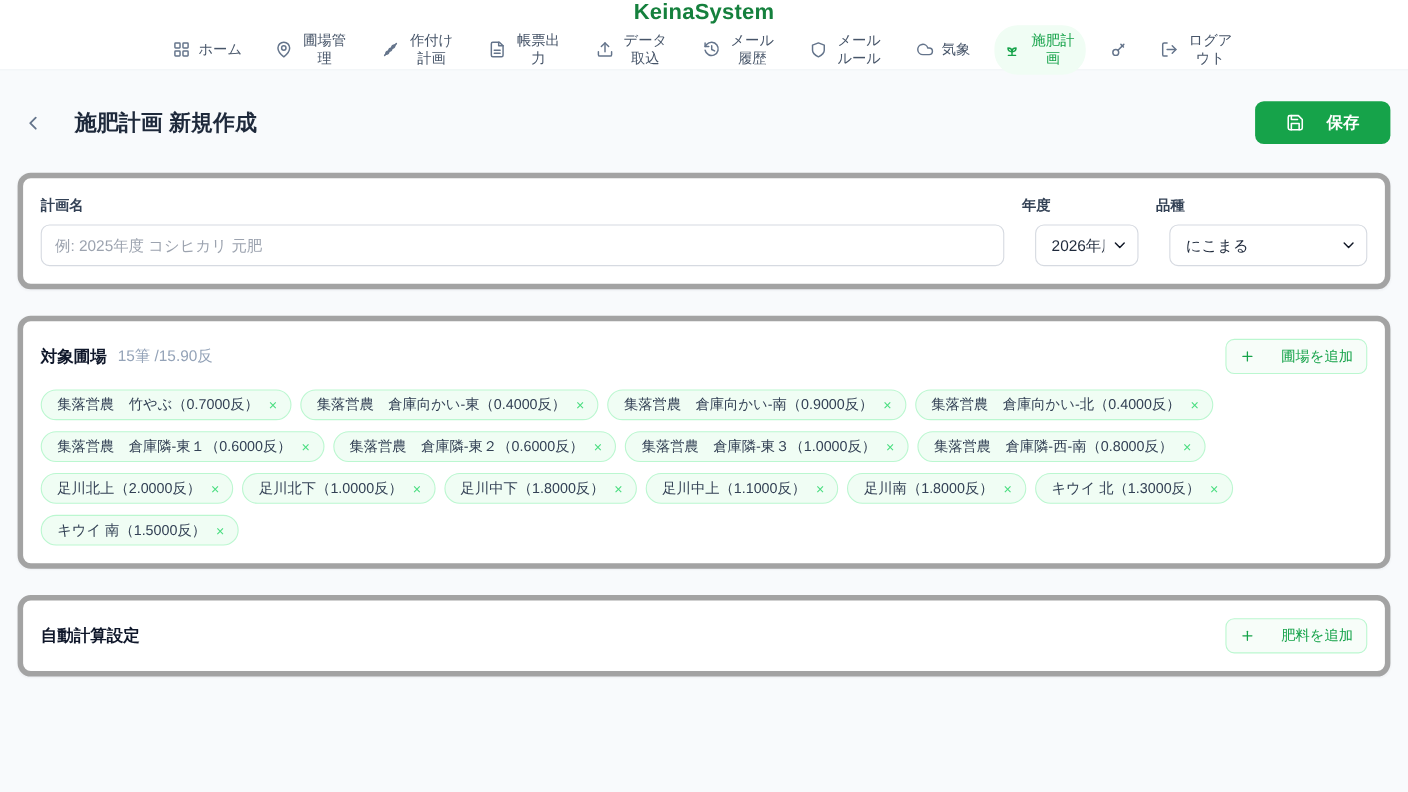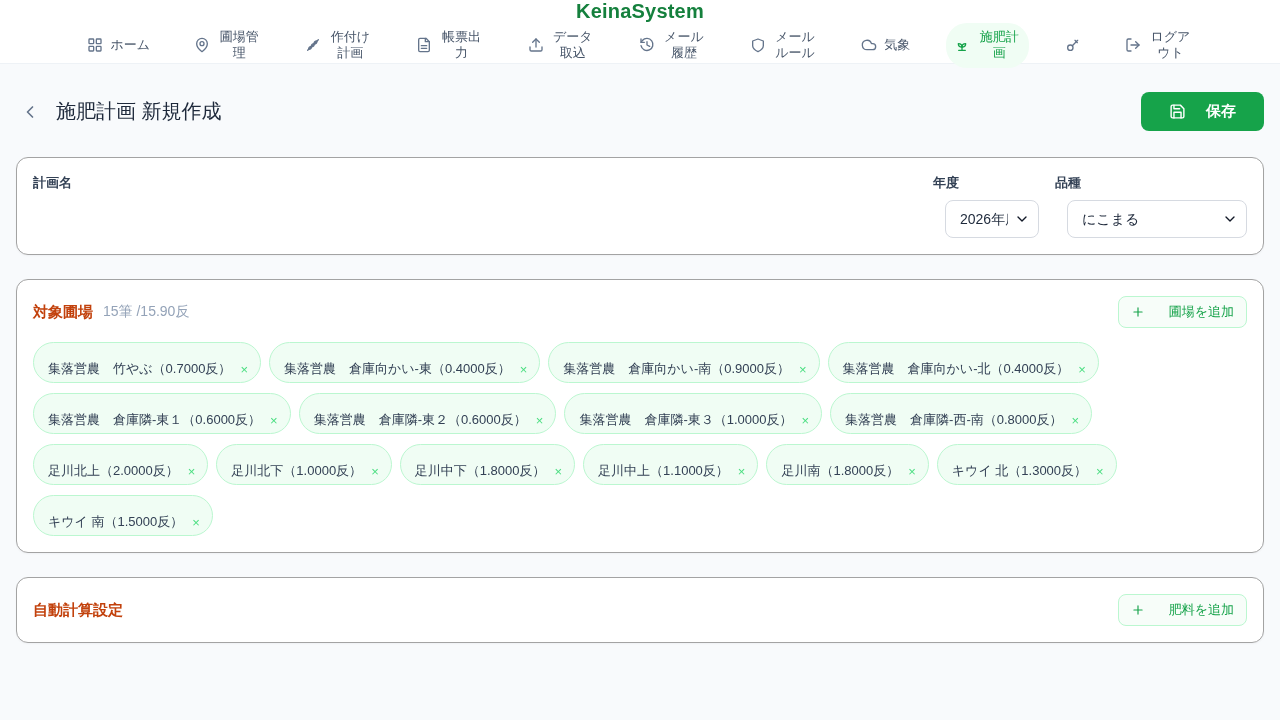--- a/index.html
+++ b/index.html
@@ -9,46 +9,46 @@
     background:#f8fafc; color:#1e293b;
   }
   
   .topbar {
     height:64px; background:#ffffff; border-bottom:1px solid #eef2f6;
     display:flex; align-items:center; justify-content:space-between;
     padding:0 32px 0 32px;
     flex-direction:column;
   }
   .brand { font-size:20px; font-weight:700; color:#15803d; letter-spacing:.2px; white-space:nowrap; }
-  .nav { display:flex; align-items:center; gap:28px; }
+  .nav { display:flex; align-items:center; gap:14px; }
   .nav-item {
     display:flex; align-items:center; gap:7px; cursor:pointer;
     color:#475569; font-size:13px; line-height:1.25; padding:6px 8px; border-radius:8px;
   }
   .nav-item .icon { display:flex; color:#64748b; }
   .nav-item .nav-label { max-width:3.4em; text-align:center; word-break:break-all; }
   .nav-item.active { background:#f0fdf4; color:#16a34a;border-radius:21px; }
   .nav-item.active .icon { color:#16a34a; }
   .icon svg { display:block; }
   
   .page-wrap { padding:0 16px; }
   .page-header {
     display:flex; align-items:center; margin:28px 0 26px 0;
   }
   .back-btn { display:flex; align-items:center; color:#64748b; cursor:pointer; margin-left:4px; }
-  .page-title { font-size:20px; font-weight:400; color:#1e293b; margin-left:16px; }
+  .page-title { font-size:20px; font-weight:700; color:#1e293b; margin-left:28px; }
   .spacer { flex:1; }
   .save-btn {
     display:flex; align-items:center; gap:20px; background:#16a34a; color:#fff;
     border:none; border-radius:8px; padding:10px 28px; font-size:15px; font-weight:600;
     cursor:pointer; font-family:inherit;
   }
   
   .card {
-    background:#fff; border:1px solid #a3a3a3; border-radius:12px;
+    background:#fff; border:5px solid #a3a3a3; border-radius:12px;
     box-shadow:0 1px 2px rgba(15,23,42,.04);
     padding:16px; margin-bottom:24px;
   }
   .form-row { display:flex; gap:16px; }
   .form-group { display:flex; flex-direction:column; }
   .form-group.grow { flex:1; }
   .field-label { font-size:13px; font-weight:600; color:#334155; margin-bottom:8px; }
   .text-input {
     height:38px; border:1px solid #d6dae1; border-radius:8px; padding:0 12px;
     font-size:14px; font-family:inherit; color:#1e293b; background:#fff; width:100%;
@@ -58,32 +58,32 @@
   .select-wrap select {
     appearance:none; -webkit-appearance:none; height:38px; width:100%;
     border:1px solid #d6dae1; border-radius:8px; background:#fff;
     font-size:14px; font-family:inherit; color:#1e293b; padding:0 30px 0 14px; cursor:pointer;
   }
   .select-chevron { position:absolute; right:9px; top:11px; color:#111827; pointer-events:none; }
   .w-year { width:106px; }
   .w-variety { width:192px; }
   
   .section-head { display:flex; align-items:center; }
-  .section-title { font-size:15px; font-weight:700; color:#c2410c; }
+  .section-title { font-size:15px; font-weight:700; color:#0f172a; }
   .section-summary { font-size:14px; color:#94a3b8; margin-left:10px; }
   .outline-btn {
     display:flex; align-items:center; gap:24px; background:#f7fdf9; color:#16a34a;
     border:1px solid #bbf7d0; border-radius:8px; padding:6px 12px; font-size:13px;
     cursor:pointer; font-family:inherit;
   }
   
   .chips { display:flex; flex-wrap:wrap; gap:10px 8px; margin-top:14px; }
   .chip {
     display:inline-flex; align-items:center; background:#f0fdf4; border:1px solid #bbf7d0;
-    border-radius:999px; padding:17px 12px 4px 14px; font-size:13px; color:#334155;
+    border-radius:999px; padding:4px 12px 4px 14px; font-size:13px; color:#334155;
     white-space:nowrap;
   }
   .chip-remove {
     background:none; border:none; color:#4ade80; font-size:13px; margin-left:9px;
     cursor:pointer; font-family:inherit; line-height:1; padding:0;
   }
   .empty-msg { color:#9ca3af; font-size:14px; margin-top:18px; }
 </style>
 </head>
 <body>
@@ -223,20 +223,21 @@
           </svg>
         </span>
       <span>保存</span>
     </button>
   </div>
 
   <section class="card">
     <div class="form-row">
       <div class="form-group grow">
         <label class="field-label">計画名</label>
+        <input class="text-input" type="text" placeholder="例: 2025年度 コシヒカリ 元肥" style="">
       </div>
       <div class="form-group">
         <label class="field-label">年度</label>
         <div class="select-wrap w-year">
           <select>
             <option>2026年度</option>
           </select>
           <span class="select-chevron icon">
               <svg width="16" height="16" viewBox="0 0 24 24" fill="none" stroke="currentColor" stroke-width="2" stroke-linecap="round" stroke-linejoin="round">
                 <polyline points="6 9 12 15 18 9"></polyline>

